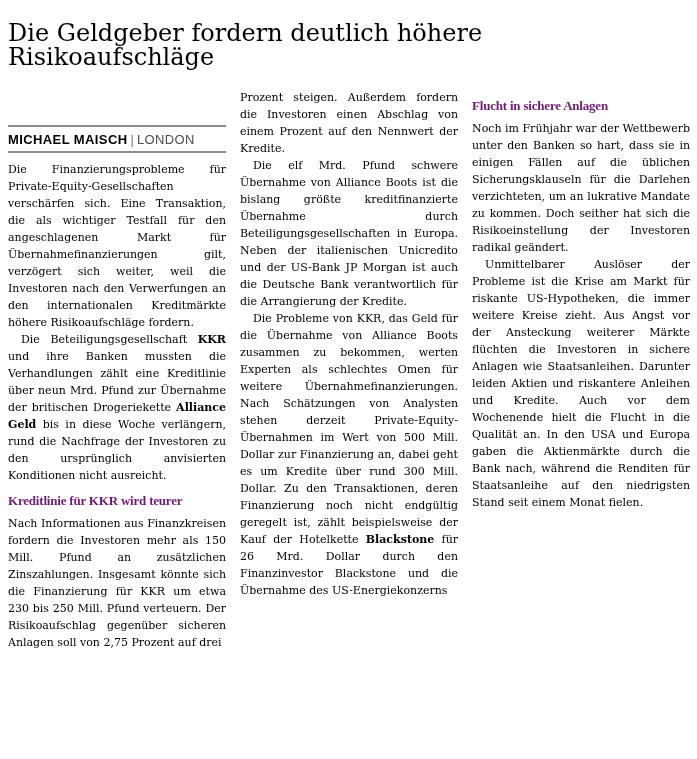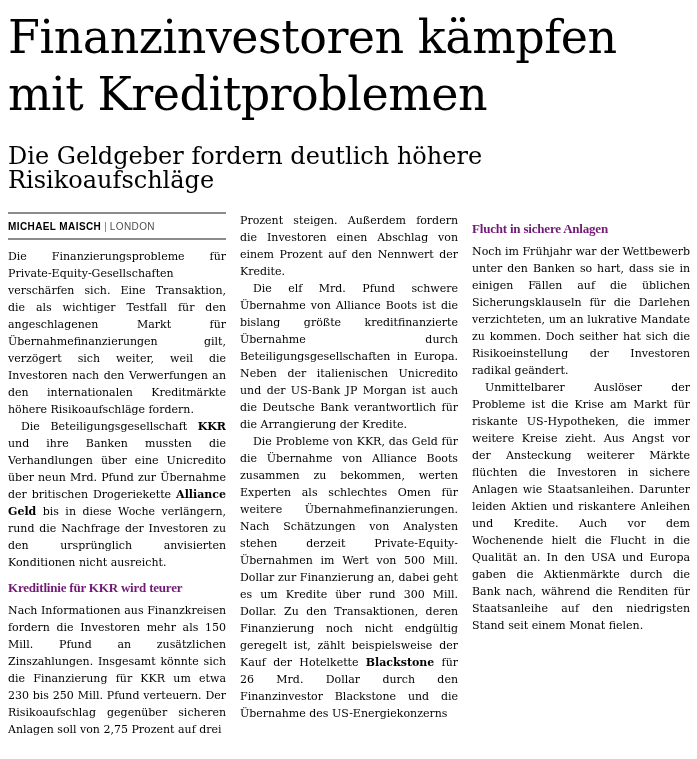--- a/index.html
+++ b/index.html
@@ -38,23 +38,24 @@
     height:568px;
     overflow:hidden;
   }
   .col { width:218px; overflow:hidden; }
   .byline {
     border-top:2px solid #8c8c8c;
     border-bottom:2px solid #8c8c8c;
     padding:5px 0 4px 0;
     margin-bottom:8px;
     font-family:"Liberation Sans", sans-serif;
-    font-size:10px;
+    font-size:13px;
     line-height:15px;
     white-space:nowrap;
+    margin-top:36px;
   }
   .byline .author { font-weight:bold; letter-spacing:0.4px; color:#000; }
   .byline .sep { color:#777; padding:0 3px; font-weight:normal; }
   .byline .loc { color:#4d4d4d; font-weight:normal; letter-spacing:0.4px; }
   .col p.body {
     font-size:11px;
     line-height:17px;
     text-align:justify;
     color:#000;
     hyphens:auto;
@@ -72,34 +73,30 @@
     color:#701a75;
     white-space:nowrap;
   }
 </style>
 </head>
 <body>
 
 <div class="page">
   <div class="inner">
     <header>
-      <h1 class="headline">
-        <span class="hl-line">Finanzinvestoren kämpfen</span>
-        <span class="hl-line">mit Kreditproblemen</span>
-      </h1>
       <p class="deck">Die Geldgeber fordern deutlich höhere Risikoaufschläge</p>
     </header>
 
     <div class="columns">
       <div class="col" id="col-0">
         <div class="byline">
           <span class="author">MICHAEL MAISCH</span><span class="sep">|</span><span class="loc">LONDON</span>
         </div>
       <p class="body"><span>Die Finanzierungsprobleme für Private-Equity-Gesellschaften verschärfen sich. Eine Transaktion, die als wichtiger Testfall für den angeschlagenen Markt für Übernahmefinanzierungen gilt, verzögert sich weiter, weil die Investoren nach den Verwerfungen an den internationalen Kreditmärkte höhere Risikoaufschläge fordern.</span></p>
-          <p class="body indent"><span>Die Beteiligungsgesellschaft </span><b>KKR</b><span> und ihre Banken mussten die Verhandlungen über eine Unicredito über neun Mrd. Pfund zur Übernahme der britischen Drogeriekette </span><b>Alliance Geld</b><span> bis in diese Woche verlängern, rund die Nachfrage der Investoren zu den ursprünglich anvisierten Konditionen nicht ausreicht.</span></p>
+          <p class="body indent"><span>Die Beteiligungsgesellschaft </span><b>KKR</b><span> und ihre Banken mussten die Verhandlungen zählt eine Kreditlinie über neun Mrd. Pfund zur Übernahme der britischen Drogeriekette </span><b>Alliance Geld</b><span> bis in diese Woche verlängern, rund die Nachfrage der Investoren zu den ursprünglich anvisierten Konditionen nicht ausreicht.</span></p>
           <h3 class="subhead">Kreditlinie für KKR wird teurer</h3>
           <p class="body"><span>Nach Informationen aus Finanzkreisen fordern die Investoren mehr als 150 Mill. Pfund an zusätzlichen Zinszahlungen. Insgesamt könnte sich die Finanzierung für KKR um etwa 230 bis 250 Mill. Pfund verteuern. Der Risikoaufschlag gegenüber sicheren Anlagen soll von 2,75 Prozent auf drei</span></p>
         </div>
       <div class="col" id="col-1">
           <p class="body"><span>Prozent steigen. Außerdem fordern die Investoren einen Abschlag von einem Prozent auf den Nennwert der Kredite.</span></p>
           <p class="body indent"><span>Die elf Mrd. Pfund schwere Übernahme von Alliance Boots ist die bislang größte kreditfinanzierte Übernahme durch Beteiligungsgesellschaften in Europa. Neben der italienischen Unicredito und der US-Bank JP Morgan ist auch die Deutsche Bank verantwortlich für die Arrangierung der Kredite.</span></p>
           <p class="body indent"><span>Die Probleme von KKR, das Geld für die Übernahme von Alliance Boots zusammen zu bekommen, werten Experten als schlechtes Omen für weitere Übernahmefinanzierungen. Nach Schätzungen von Analysten stehen derzeit Private-Equity-Übernahmen im Wert von 500 Mill. Dollar zur Finanzierung an, dabei geht es um Kredite über rund 300 Mill. Dollar. Zu den Transaktionen, deren Finanzierung noch nicht endgültig geregelt ist, zählt beispielsweise der Kauf der Hotelkette </span><b>Blackstone</b><span> für 26 Mrd. Dollar durch den Finanzinvestor Blackstone und die Übernahme des US-Energiekonzerns </span></p>
         </div>
       <div class="col" id="col-2">
           <h3 class="subhead">Flucht in sichere Anlagen</h3>

